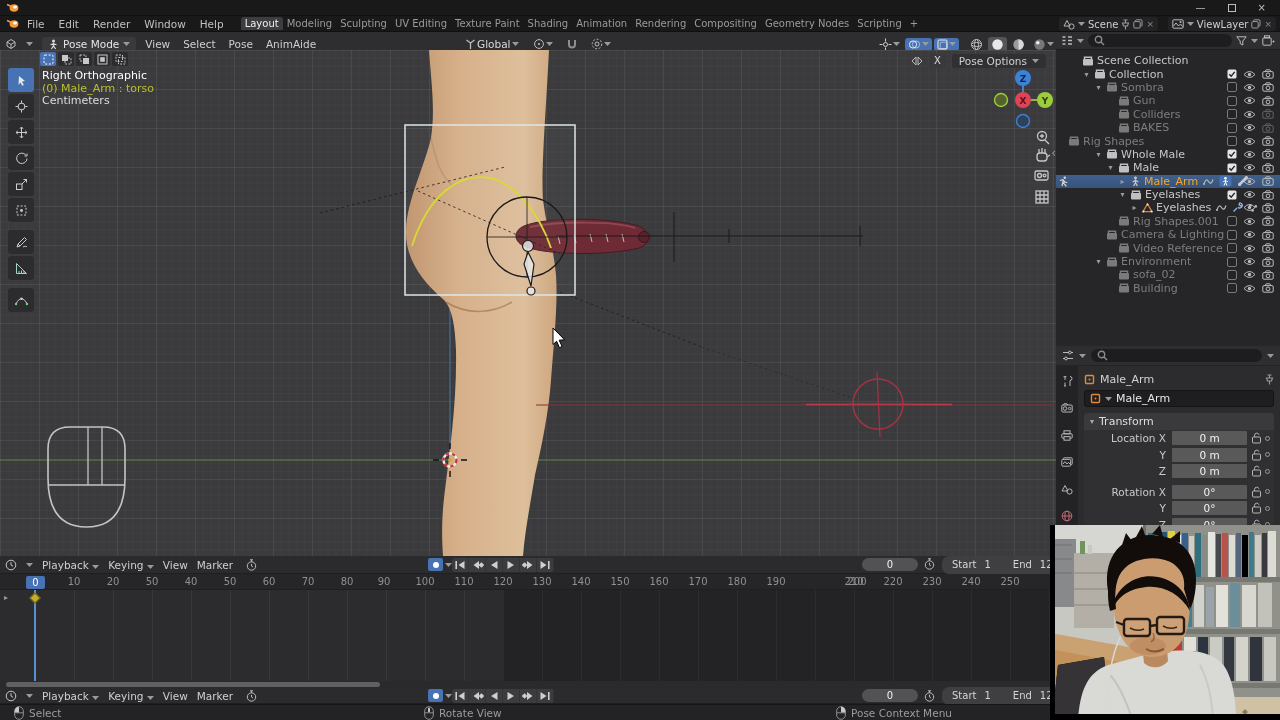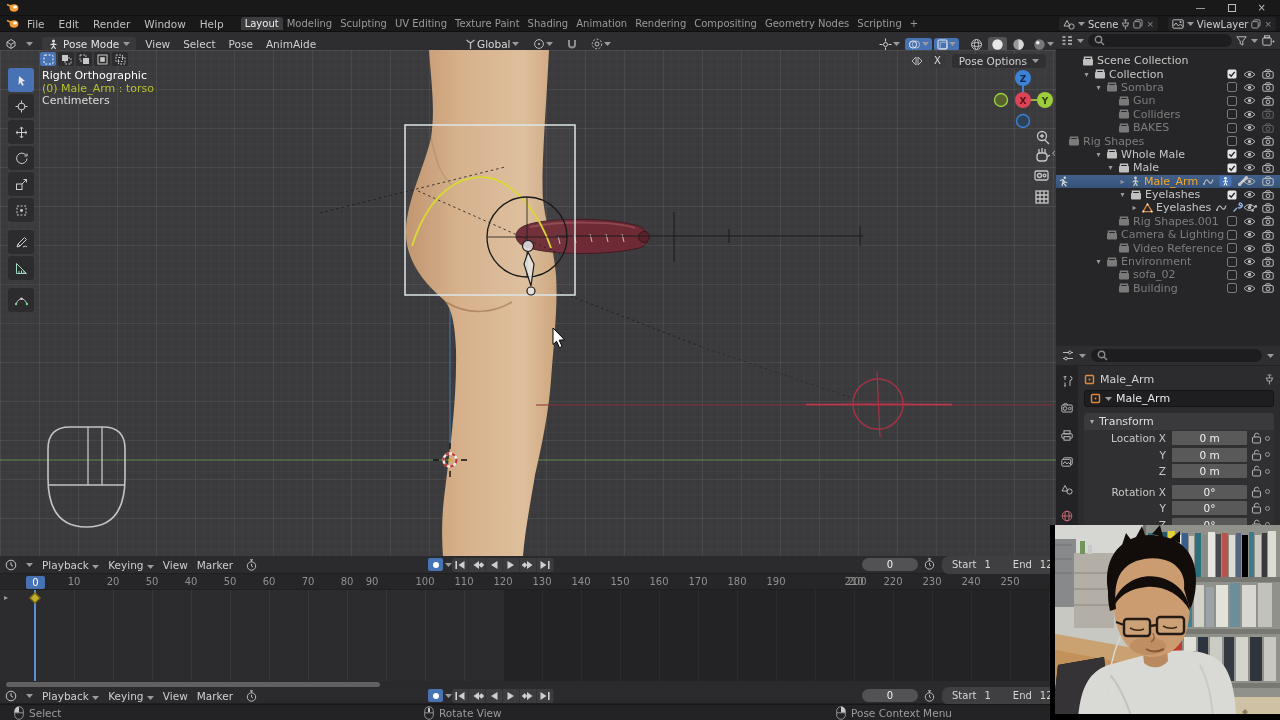--- a/index.html
+++ b/index.html
@@ -1523,21 +1523,21 @@
     <div class="tl-ruler" id="tl-ruler">
       <span class="cur-frame-pill">0</span>
     <span class="ruler-label" style="left:60px">10</span>
         <span class="ruler-label" style="left:99px">20</span>
         <span class="ruler-label" style="left:138px">50</span>
         <span class="ruler-label" style="left:177px">40</span>
         <span class="ruler-label" style="left:216px">50</span>
         <span class="ruler-label" style="left:255px">60</span>
         <span class="ruler-label" style="left:294px">70</span>
         <span class="ruler-label" style="left:333px">80</span>
-        <span class="ruler-label" style="left:358px">90</span>
+        <span class="ruler-label" style="left:370px">90</span>
         <span class="ruler-label" style="left:411px">100</span>
         <span class="ruler-label" style="left:450px">110</span>
         <span class="ruler-label" style="left:489px">120</span>
         <span class="ruler-label" style="left:528px">130</span>
         <span class="ruler-label" style="left:567px">140</span>
         <span class="ruler-label" style="left:606px">150</span>
         <span class="ruler-label" style="left:645px">160</span>
         <span class="ruler-label" style="left:684px">170</span>
         <span class="ruler-label" style="left:723px">180</span>
         <span class="ruler-label" style="left:762px">190</span>

